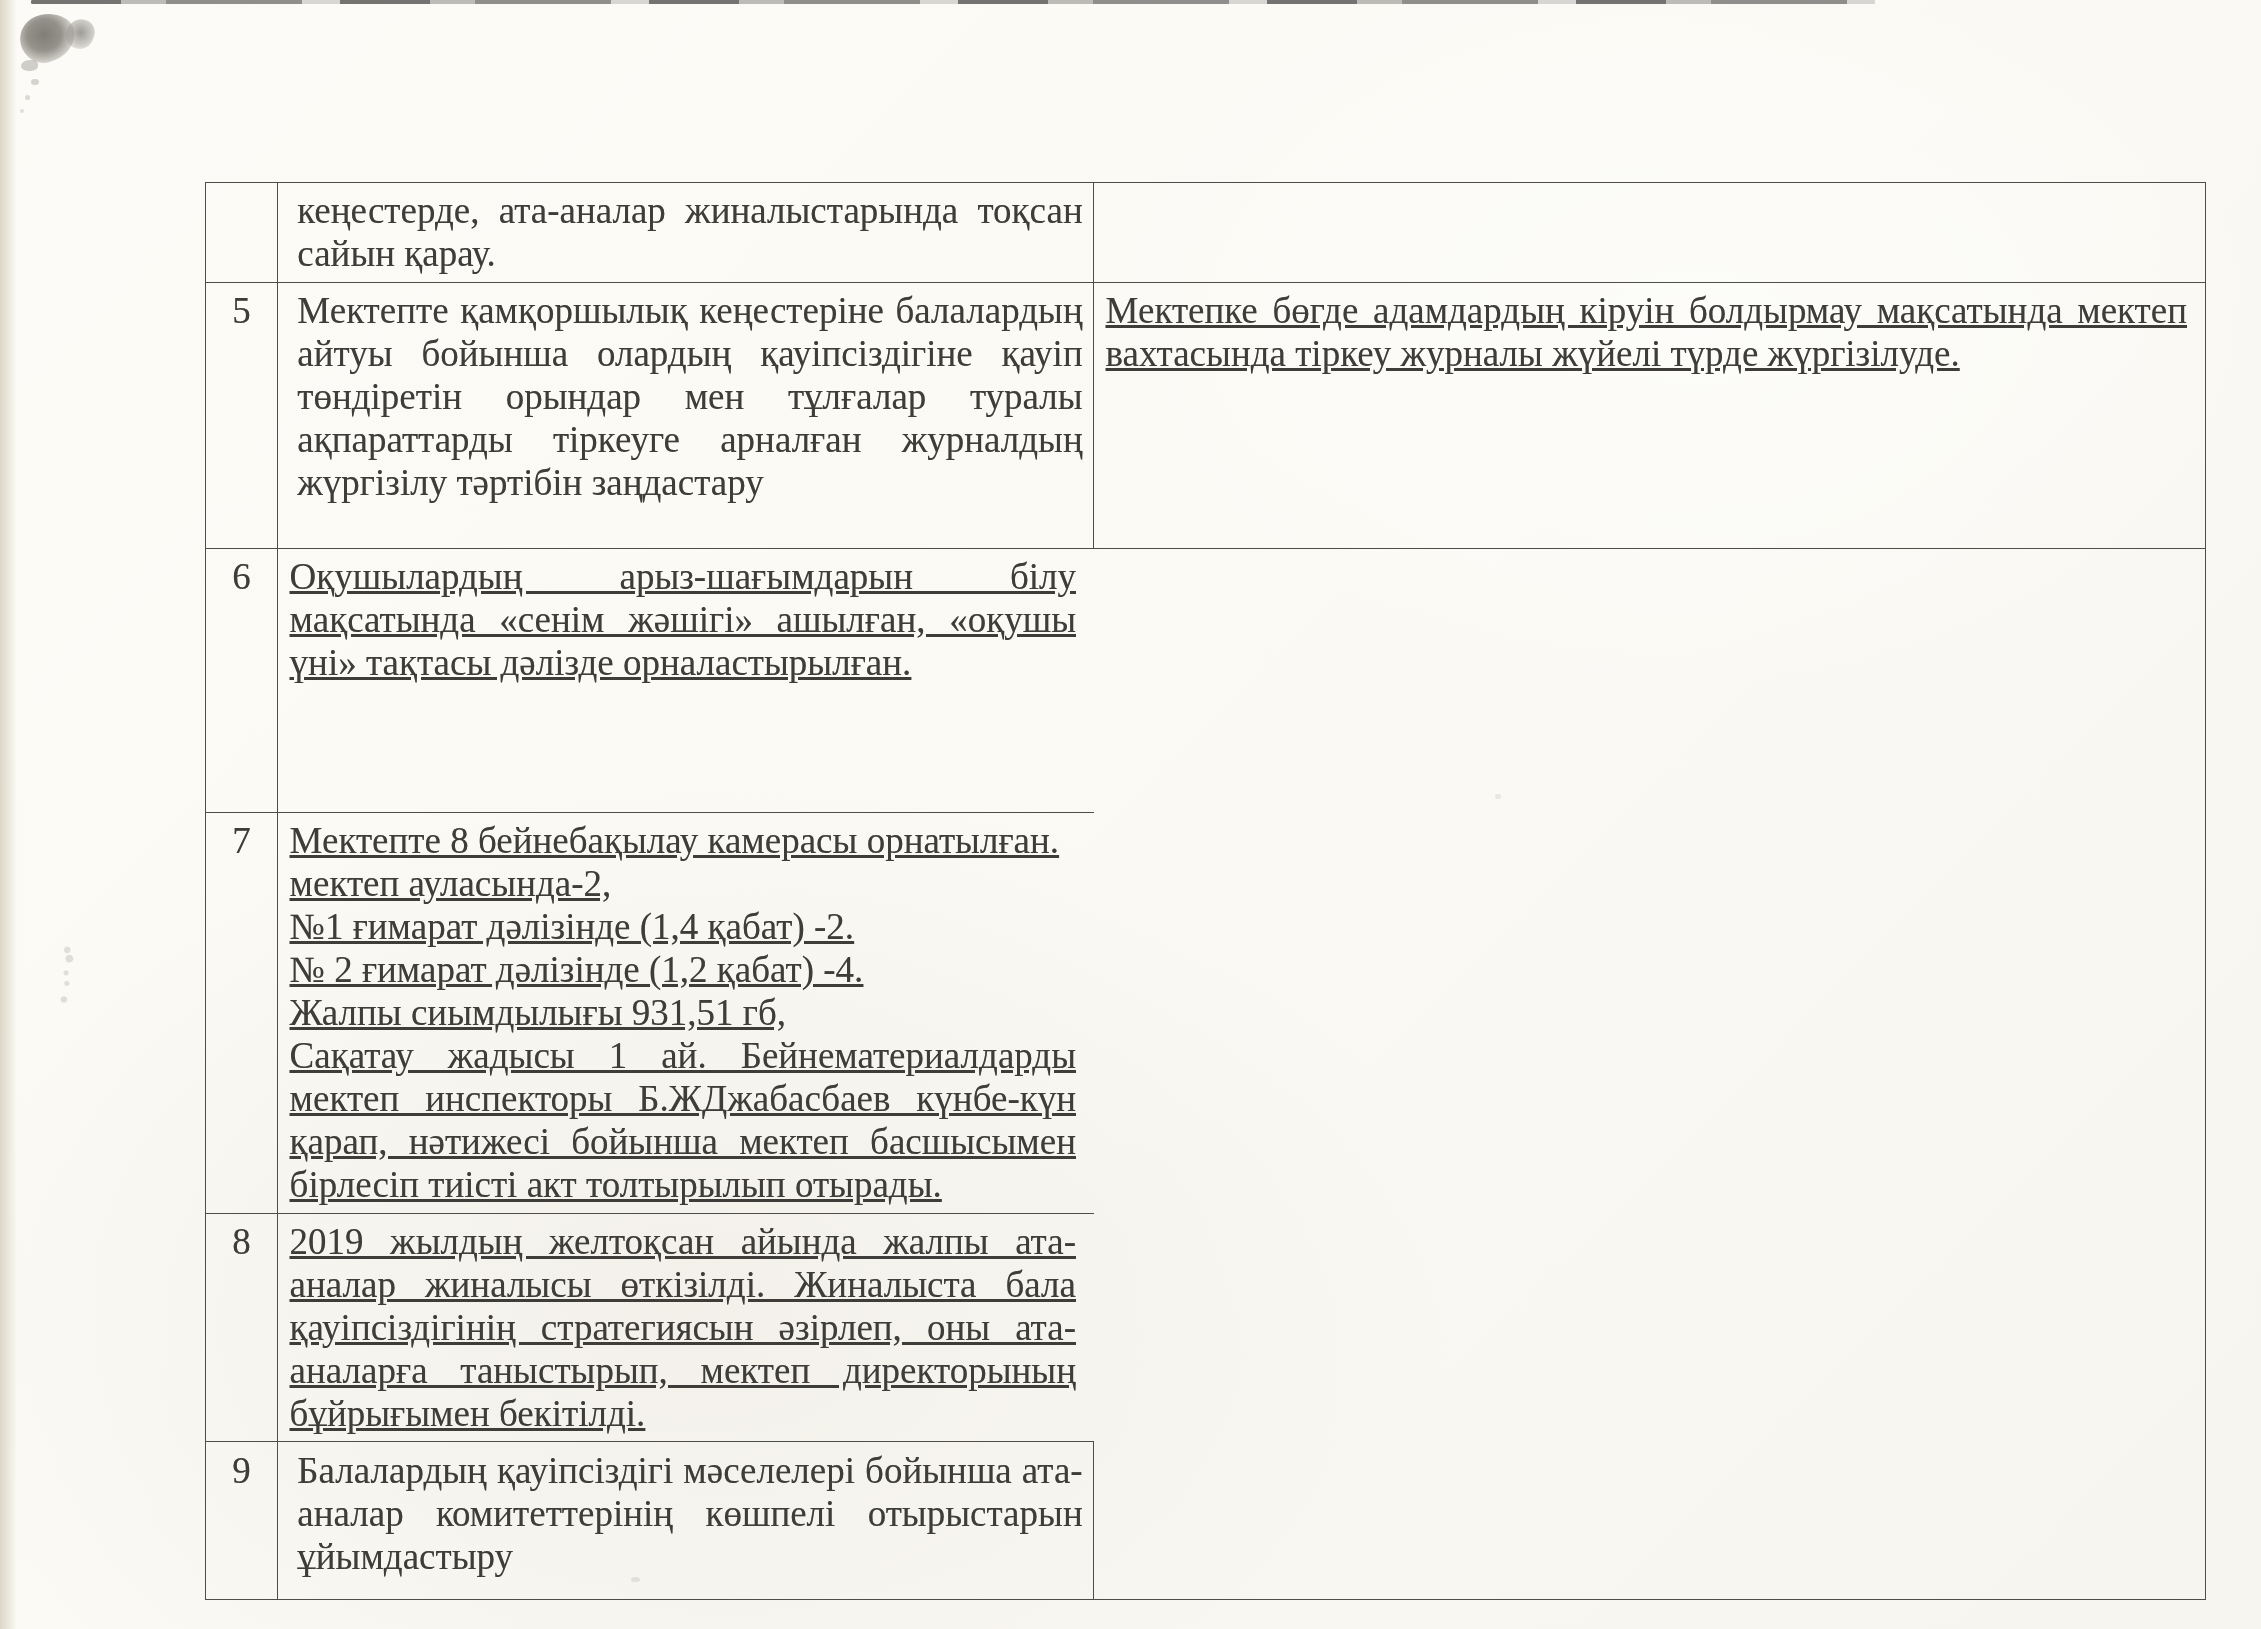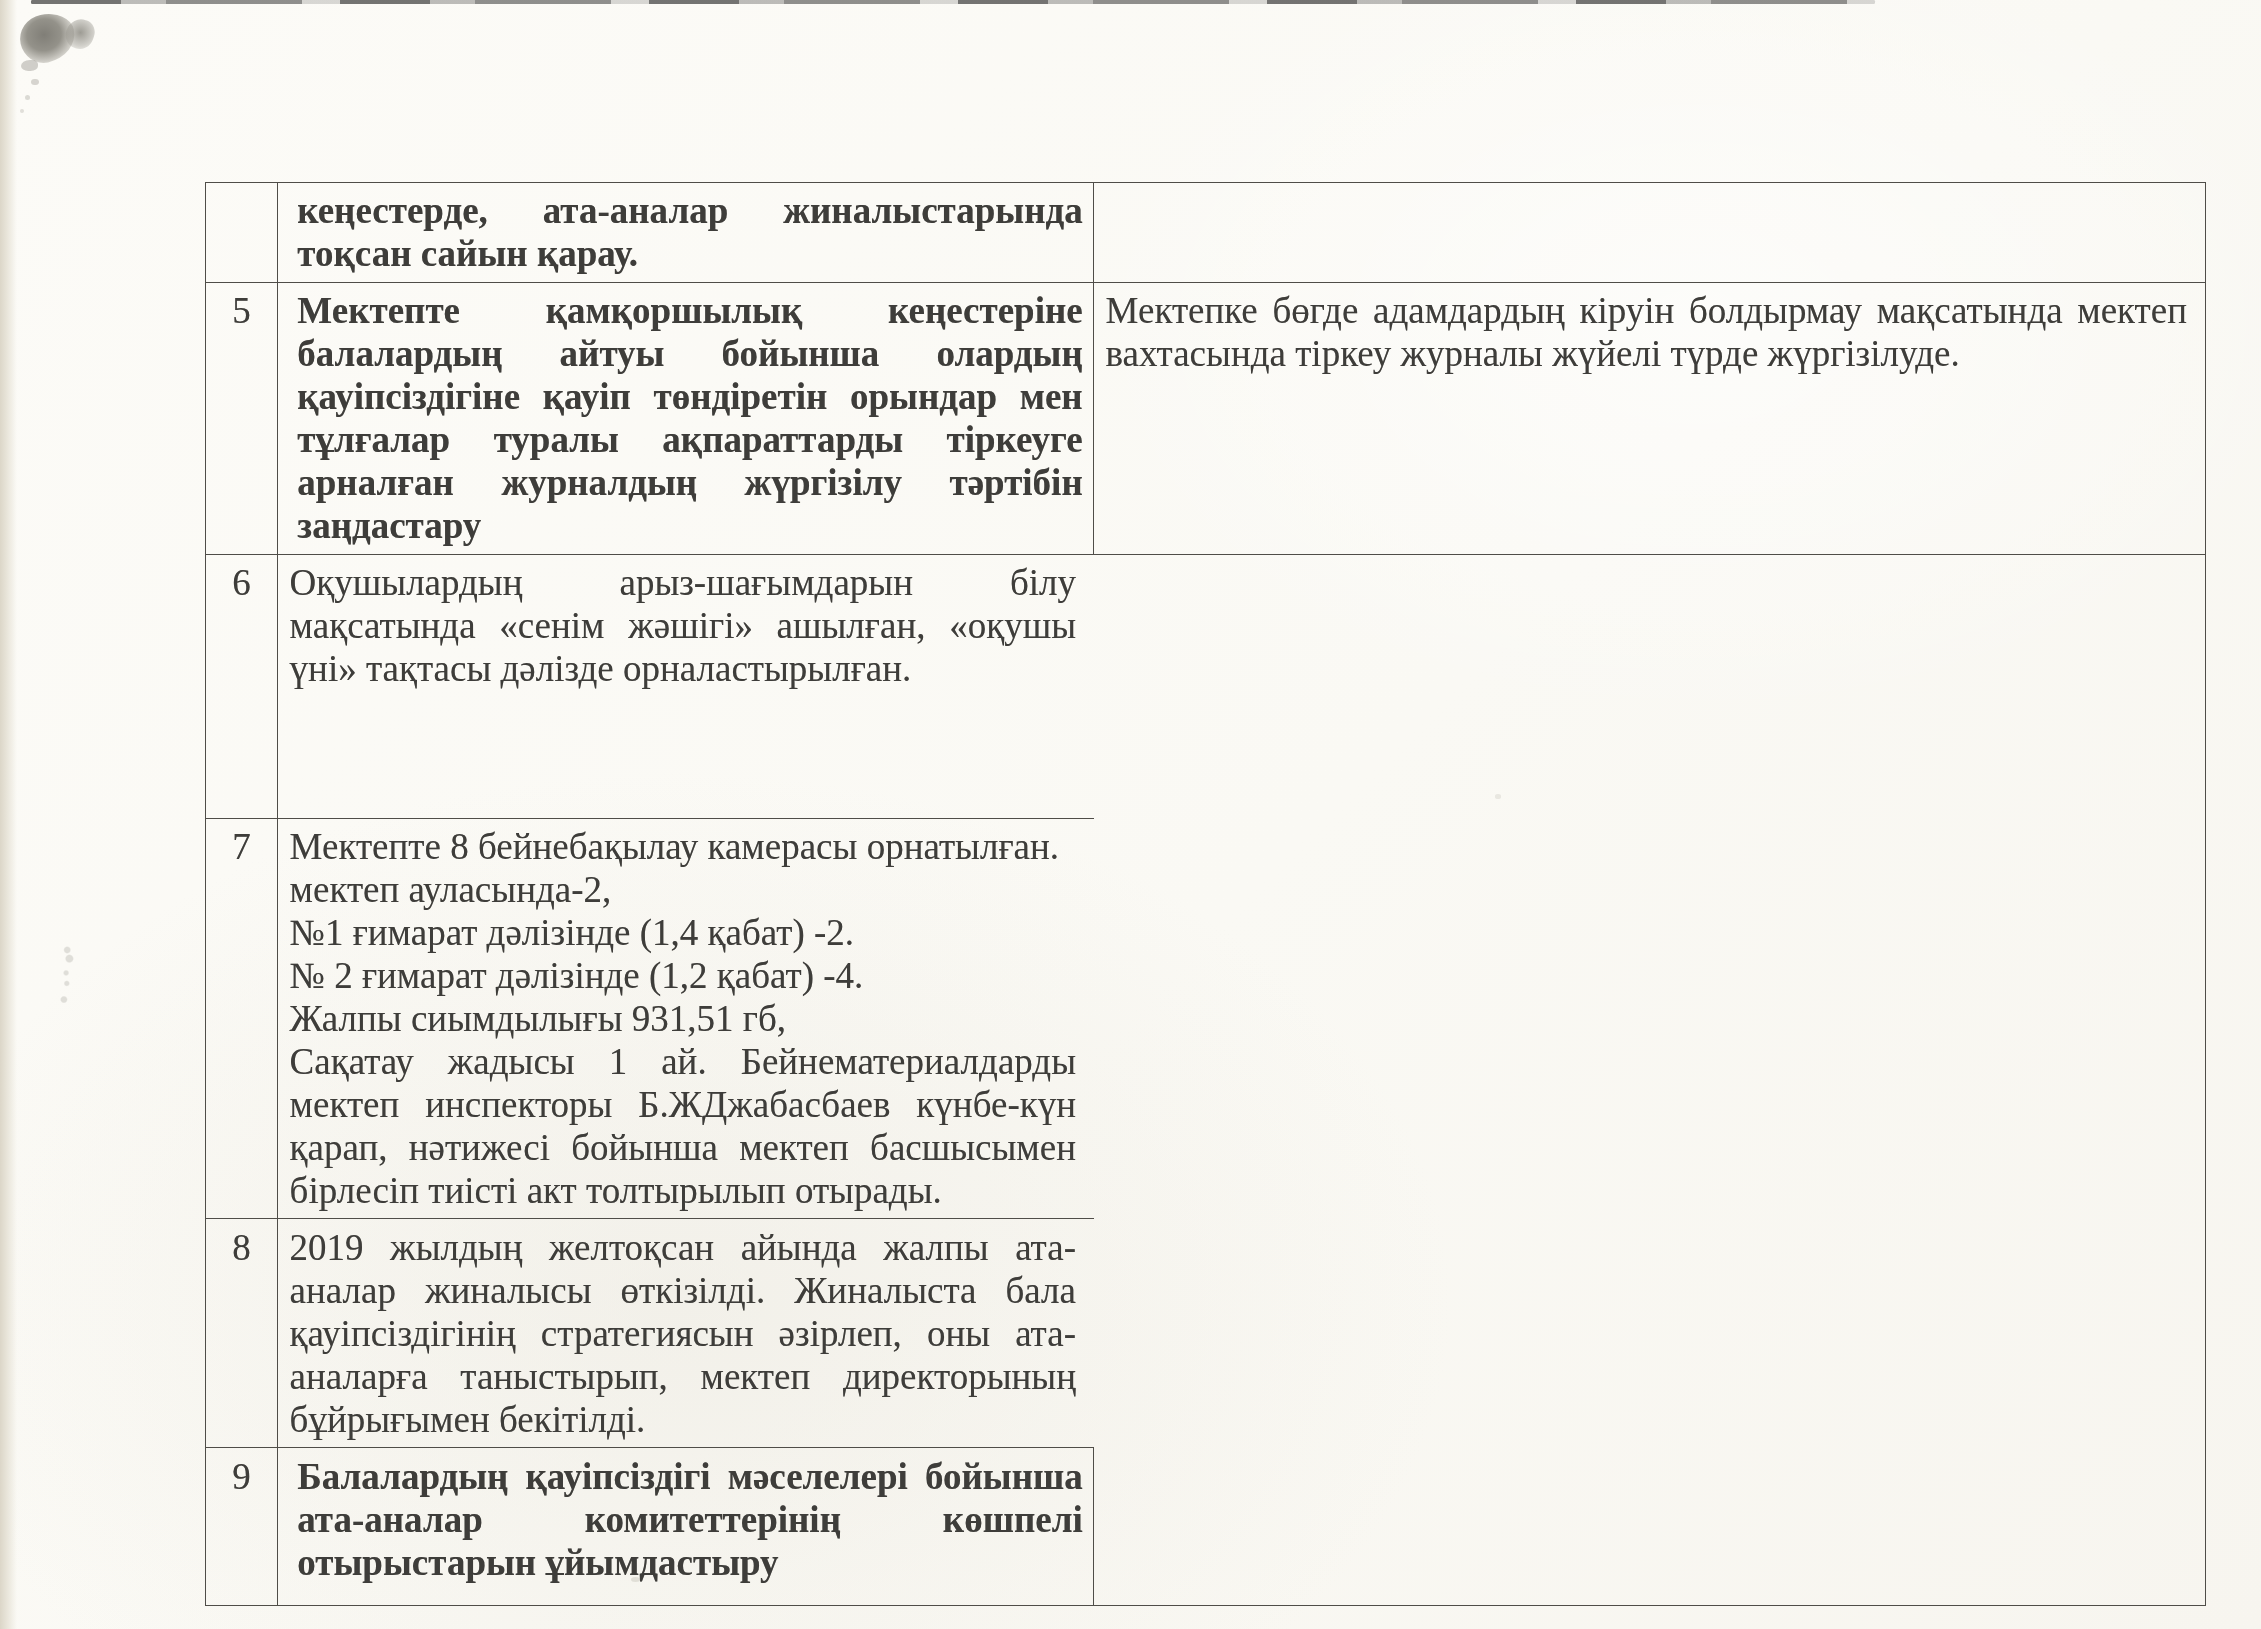--- a/index.html
+++ b/index.html
@@ -77,25 +77,25 @@
   .trow:not(:last-child) .cell{border-bottom:1.3px solid #4f4d48;}
   .cell{box-sizing:border-box;}
   .cell.num{
     border-right:1.3px solid #4f4d48;
     text-align:center;padding-top:6.4px;
   }
   .cell.task{
     border-right:1.3px solid #4f4d48;
     padding:6.4px 10.3px 6.4px 19.3px;
     text-align:justify;
-    font-weight:bold;
   }
   .cell.result{
     padding:6.4px 18px 6.4px 11.6px;
     text-align:justify;
+    text-decoration:underline;
   }
   .cell p{margin:0;}
   .r0{min-height:92px;}
   .r5{min-height:266px;}
   .r6{min-height:264px;}
   .r7{min-height:347px;}
   .r8{min-height:178px;}
   .r9{min-height:157px;}
 </style>
 </head>

